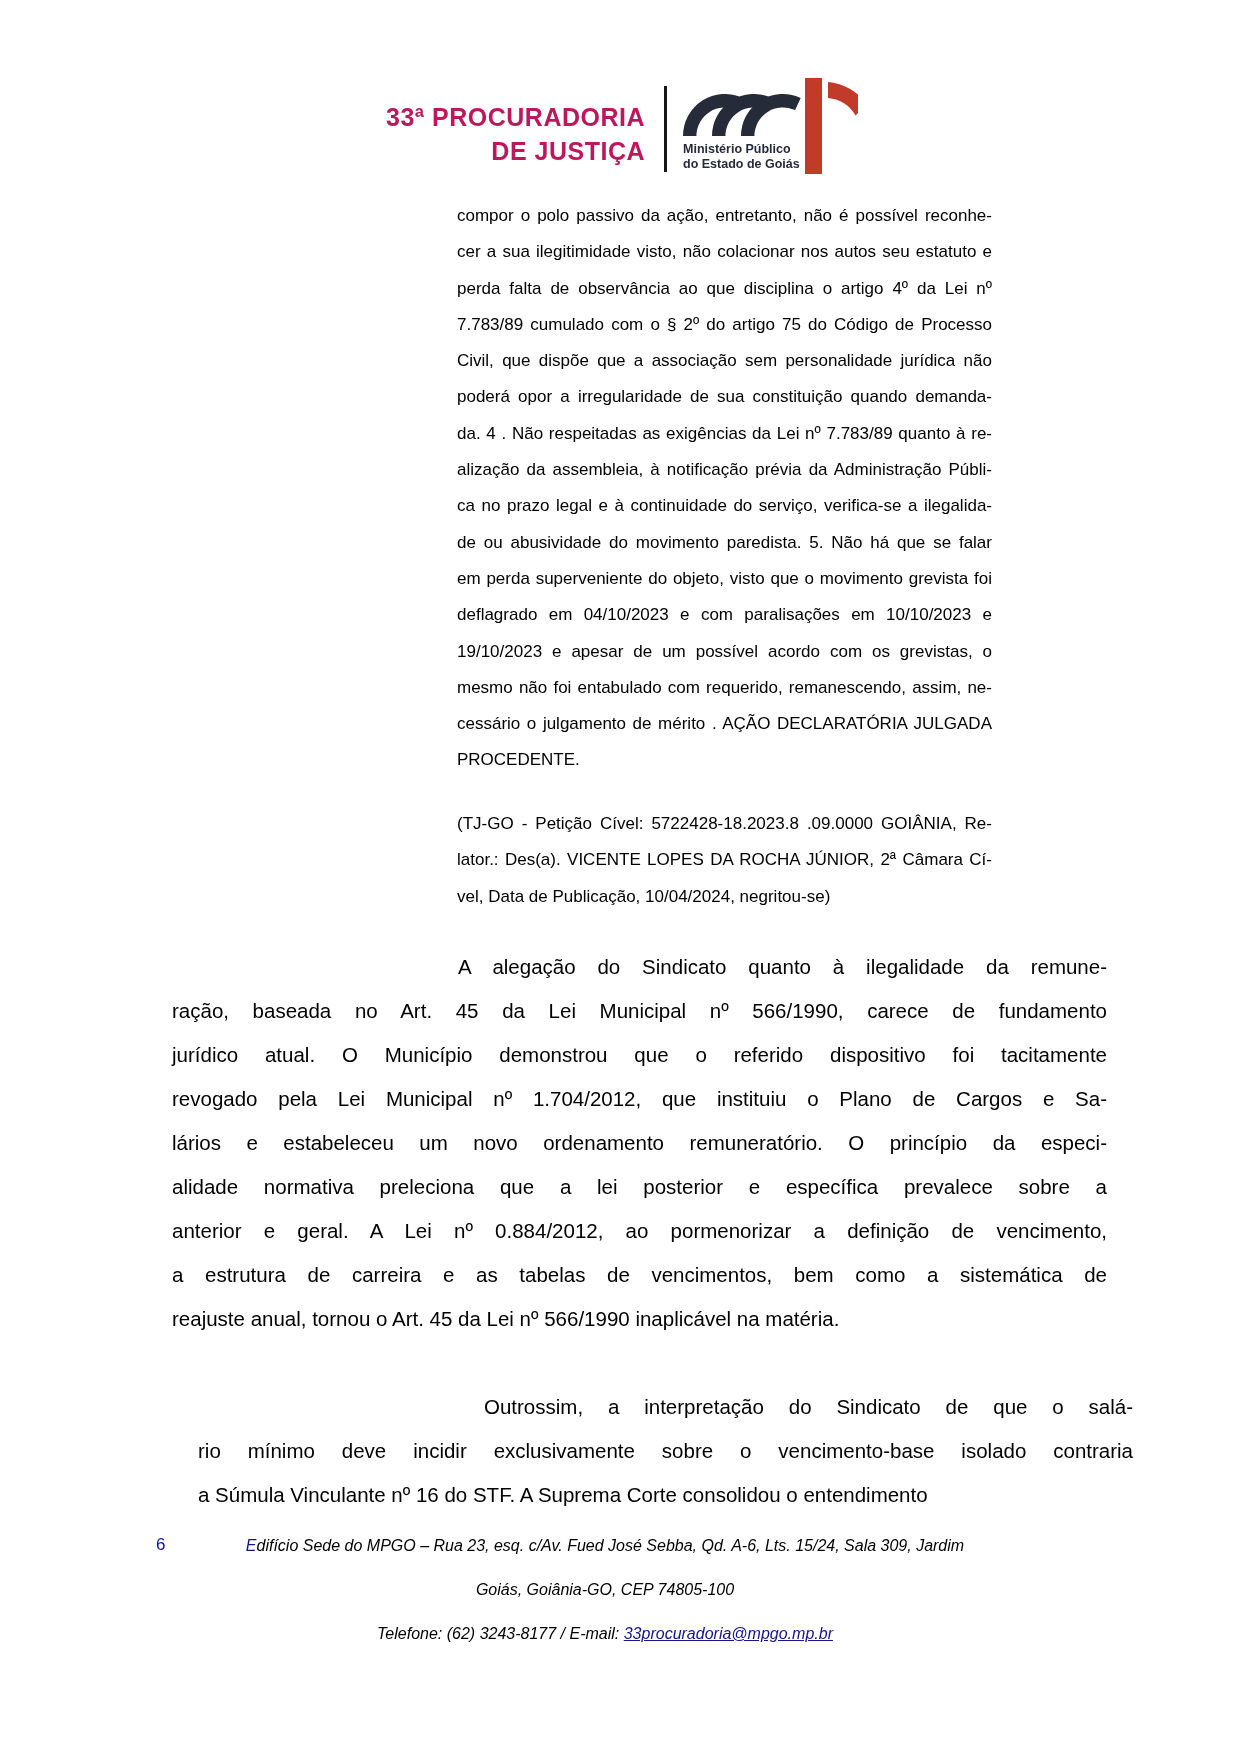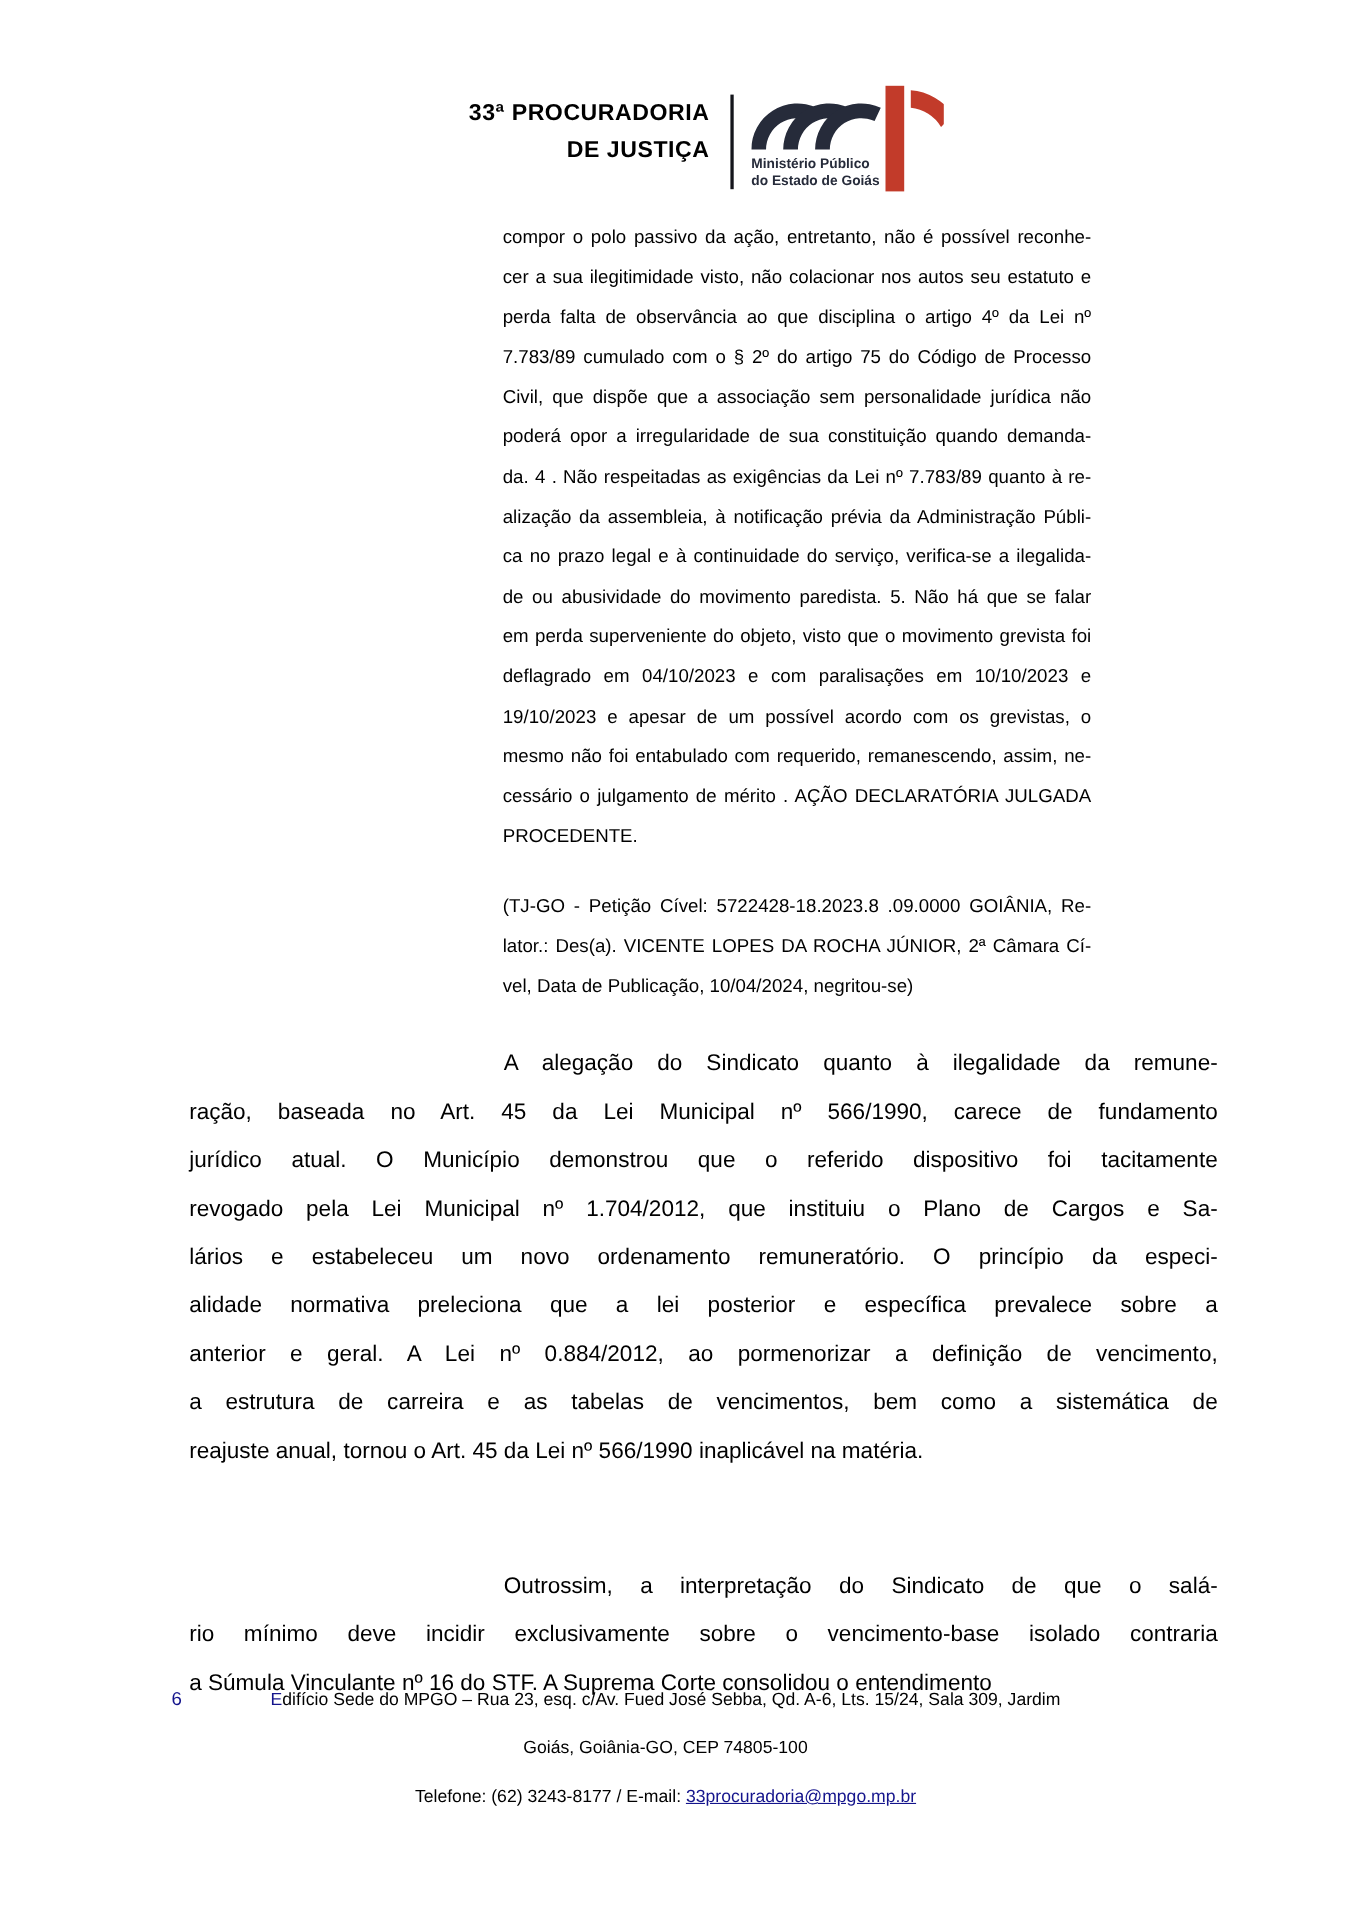--- a/index.html
+++ b/index.html
@@ -6,23 +6,23 @@
   .page{
     position:relative;
     width:1241px;height:1754px;
     background:#ffffff;
     font-family:"Liberation Sans","DejaVu Sans",sans-serif;
     color:#000;
     overflow:hidden;
   }
   
   .header-title{
-    position:absolute;left:245px;top:86px;width:400px;
-    text-align:right;font-weight:bold;font-size:21px;line-height:34px;
-    color:#000000;letter-spacing:.5px;
+    position:absolute;left:245px;top:100px;width:400px;
+    text-align:right;font-weight:bold;font-size:25px;line-height:34px;
+    color:#be185d;letter-spacing:.5px;
   }
   .header-divider{
     position:absolute;left:664px;top:86px;width:3px;height:86px;background:#15161c;
   }
   .logo{position:absolute;left:683px;top:76px;width:175px;height:100px;}
   .logo svg{position:absolute;left:0;top:0;}
   .logo-caption{
     position:absolute;left:0;top:66px;width:130px;
     font-weight:bold;font-size:12.5px;line-height:15px;color:#262b3a;
   }
@@ -37,35 +37,35 @@
     line-height:36.3px;height:36.3px;
     text-align:justify;text-align-last:justify;
     white-space:normal;
   }
   .quote .line.last,.citation .line.last{text-align:left;text-align-last:left;}
   
   .para{
     position:absolute;left:172px;width:935px;font-size:20.5px;
   }
   .para1{top:945px;}
-  .para2{top:1420px;}
+  .para2{top:1385px;margin-left:26px;}
   .para .line{
     line-height:44px;height:44px;
     text-align:justify;text-align-last:justify;
   }
   .para .line.first{padding-left:286px;}
   .para .line.last{text-align:center;text-align-last:left;}
   
   .page-number{
     position:absolute;left:156px;top:1534px;
     font-size:17px;line-height:22px;color:#14148c;
   }
   .footer{
     position:absolute;left:222px;top:1524px;width:766px;
-    font-size:16px;line-height:44px;text-align:center;color:#000;
+    font-size:16px;line-height:44px;text-align:center;color:#000;font-style:italic;
   }
   .footer .blue{color:#14148c;}
   .footer a.email{color:#14148c;text-decoration:underline;cursor:pointer;}
 </style>
 </head>
 <body>
 
 <div class="page">
 
   <div class="header-title">

